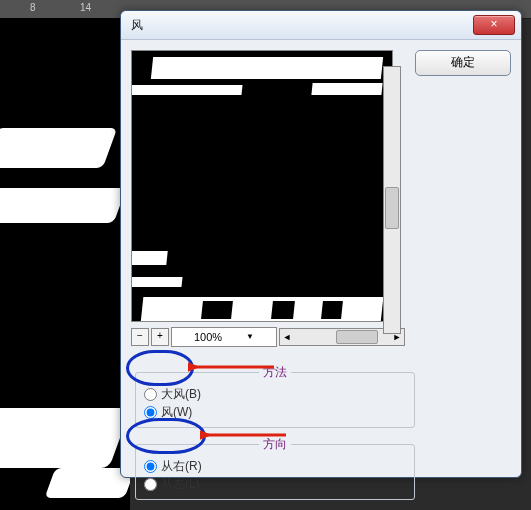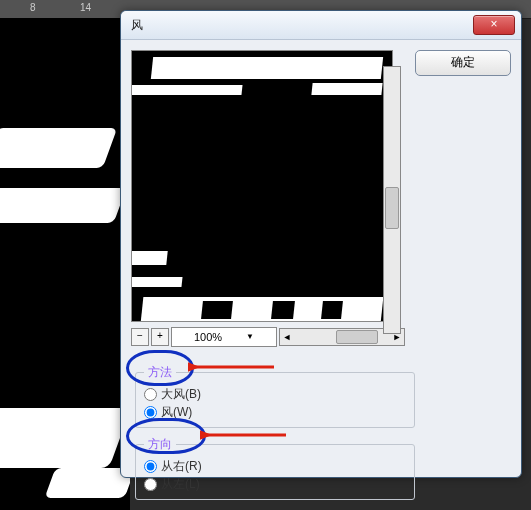--- a/index.html
+++ b/index.html
@@ -164,21 +164,22 @@
     border: 1px solid #c0c6cf;
     border-radius: 3px;
     margin: 0 0 8px 0;
     padding: 4px 8px 6px 8px;
     width: 262px;
     position: relative;
   }
   legend {
     font-size: 12px;
     padding: 0 4px;
-    color: #8b5cf6;
+    color: #701a75;
+    text-align: center;
   }
   .radio-row {
     display: flex;
     align-items: center;
     height: 18px;
     gap: 4px;
     font-size: 12px;
     color: #333;
   }
   .radio-row input { margin: 0; }

